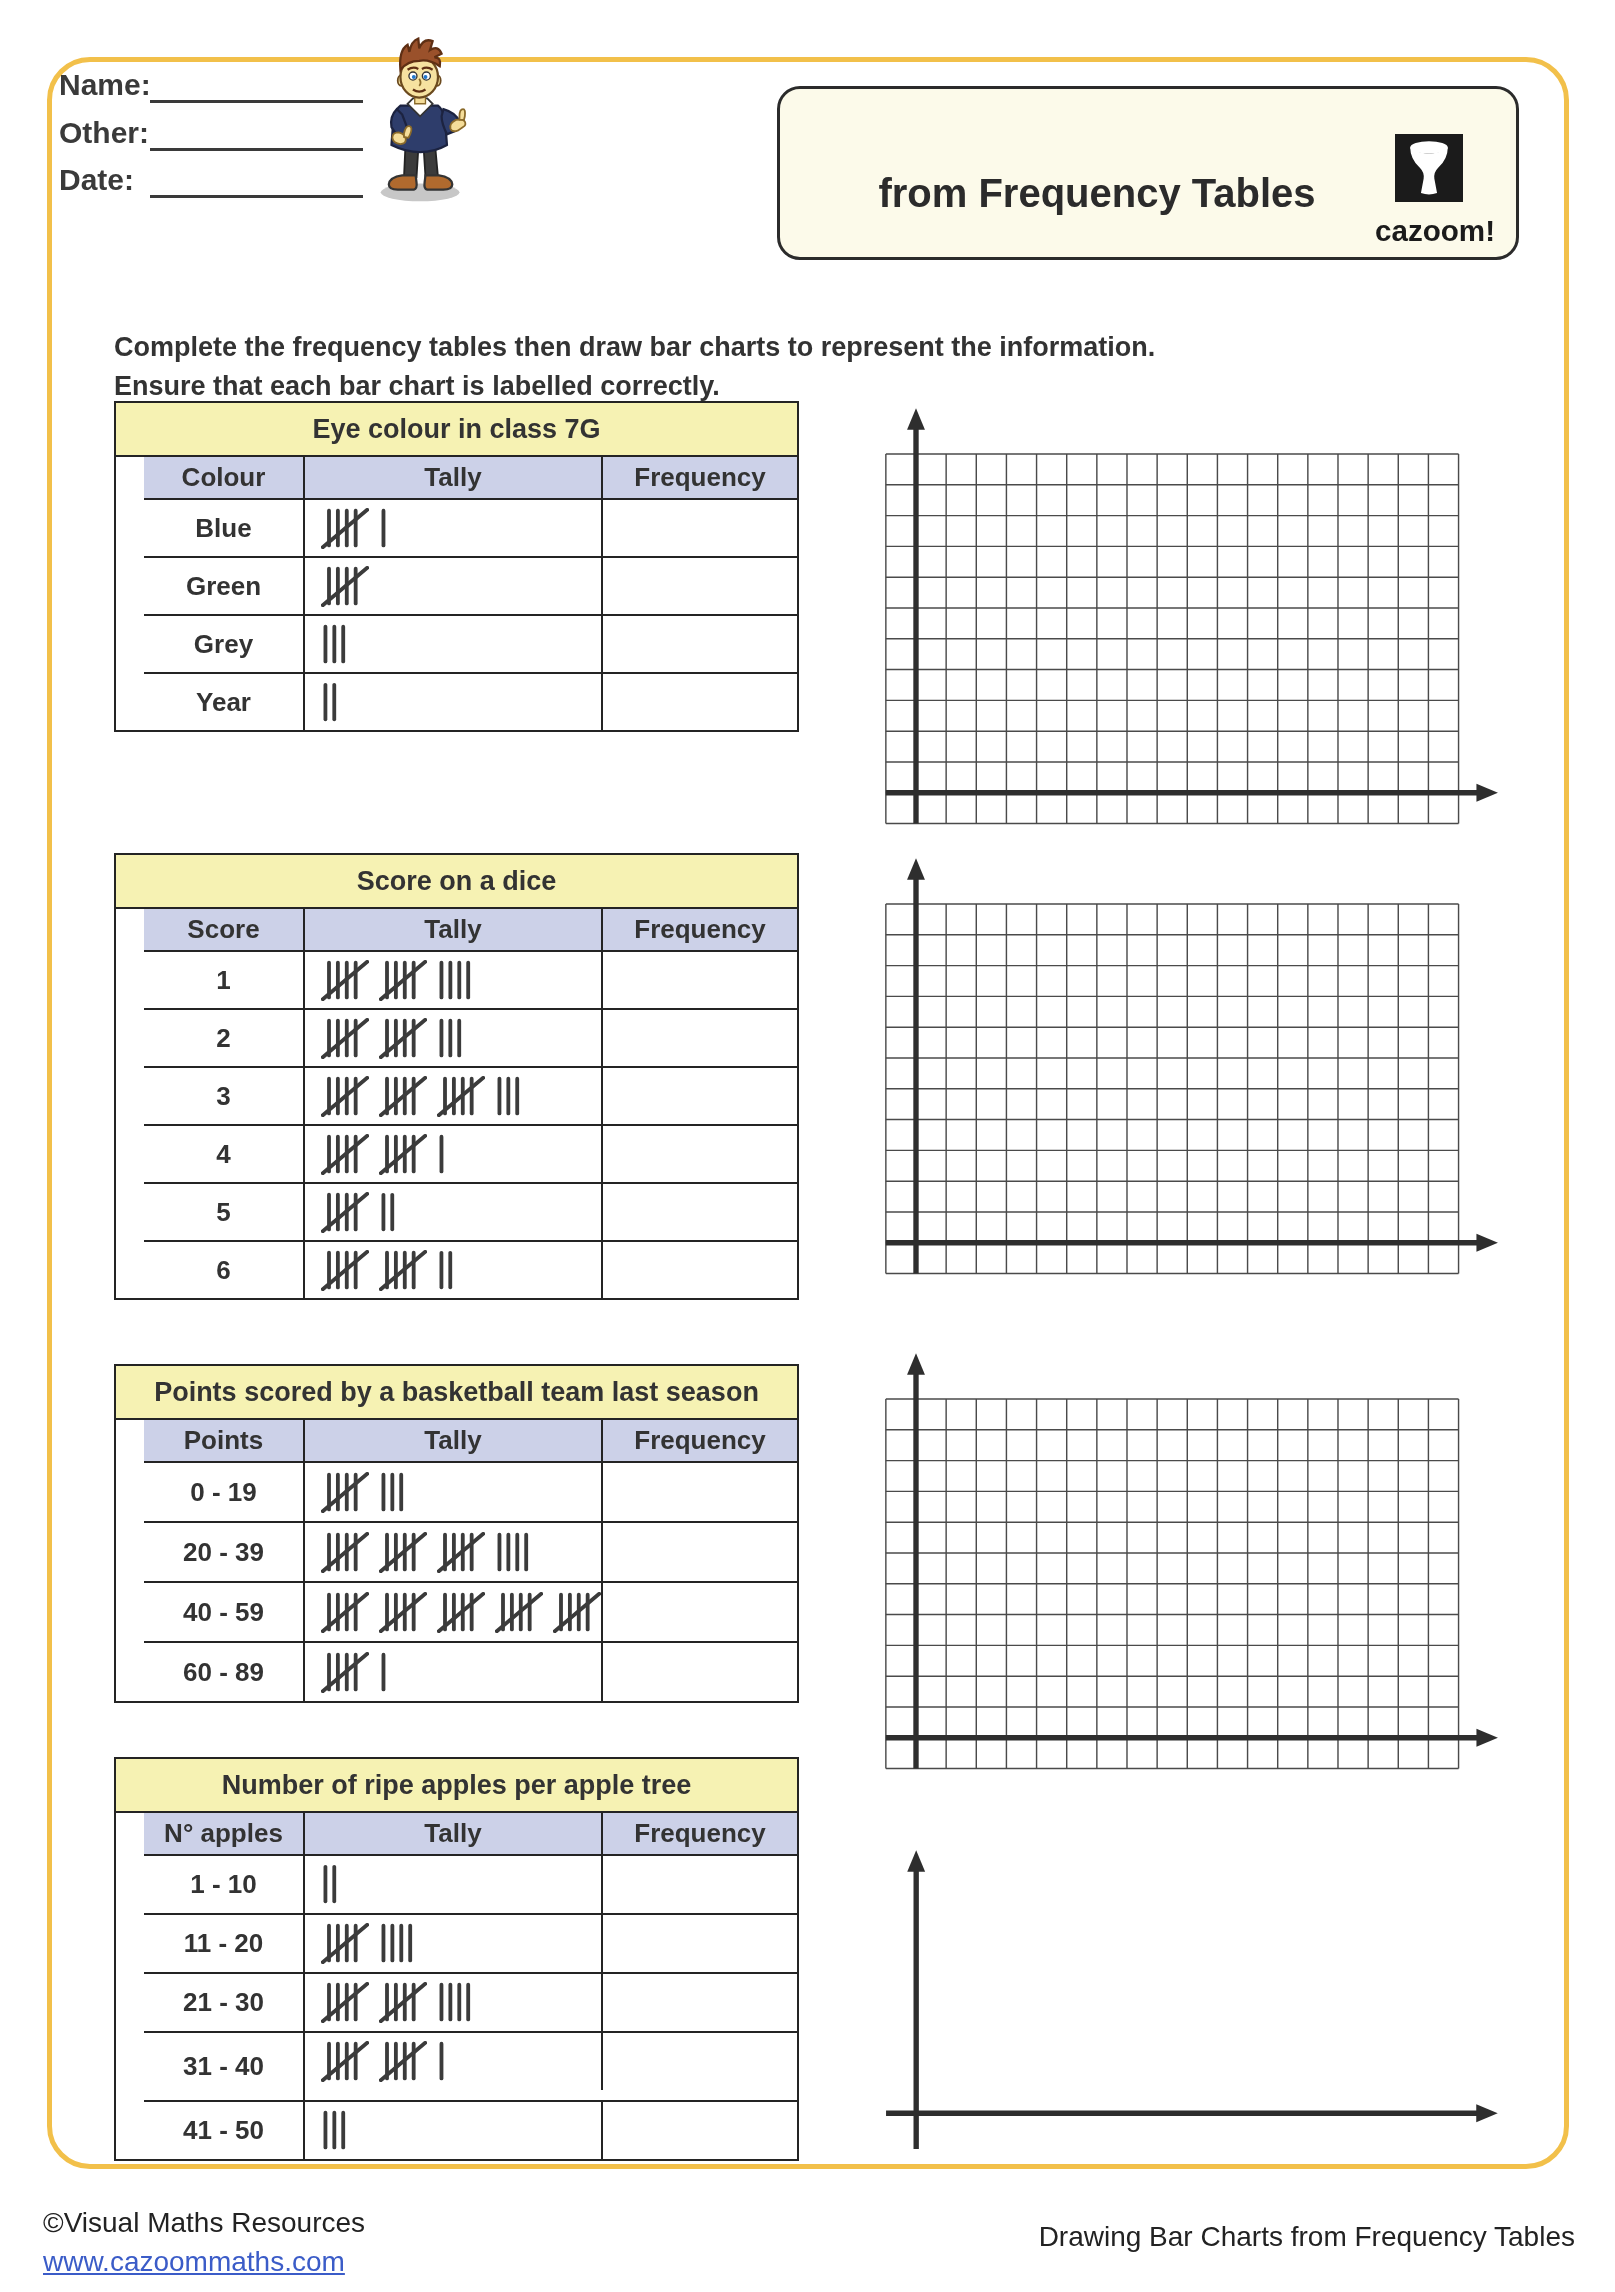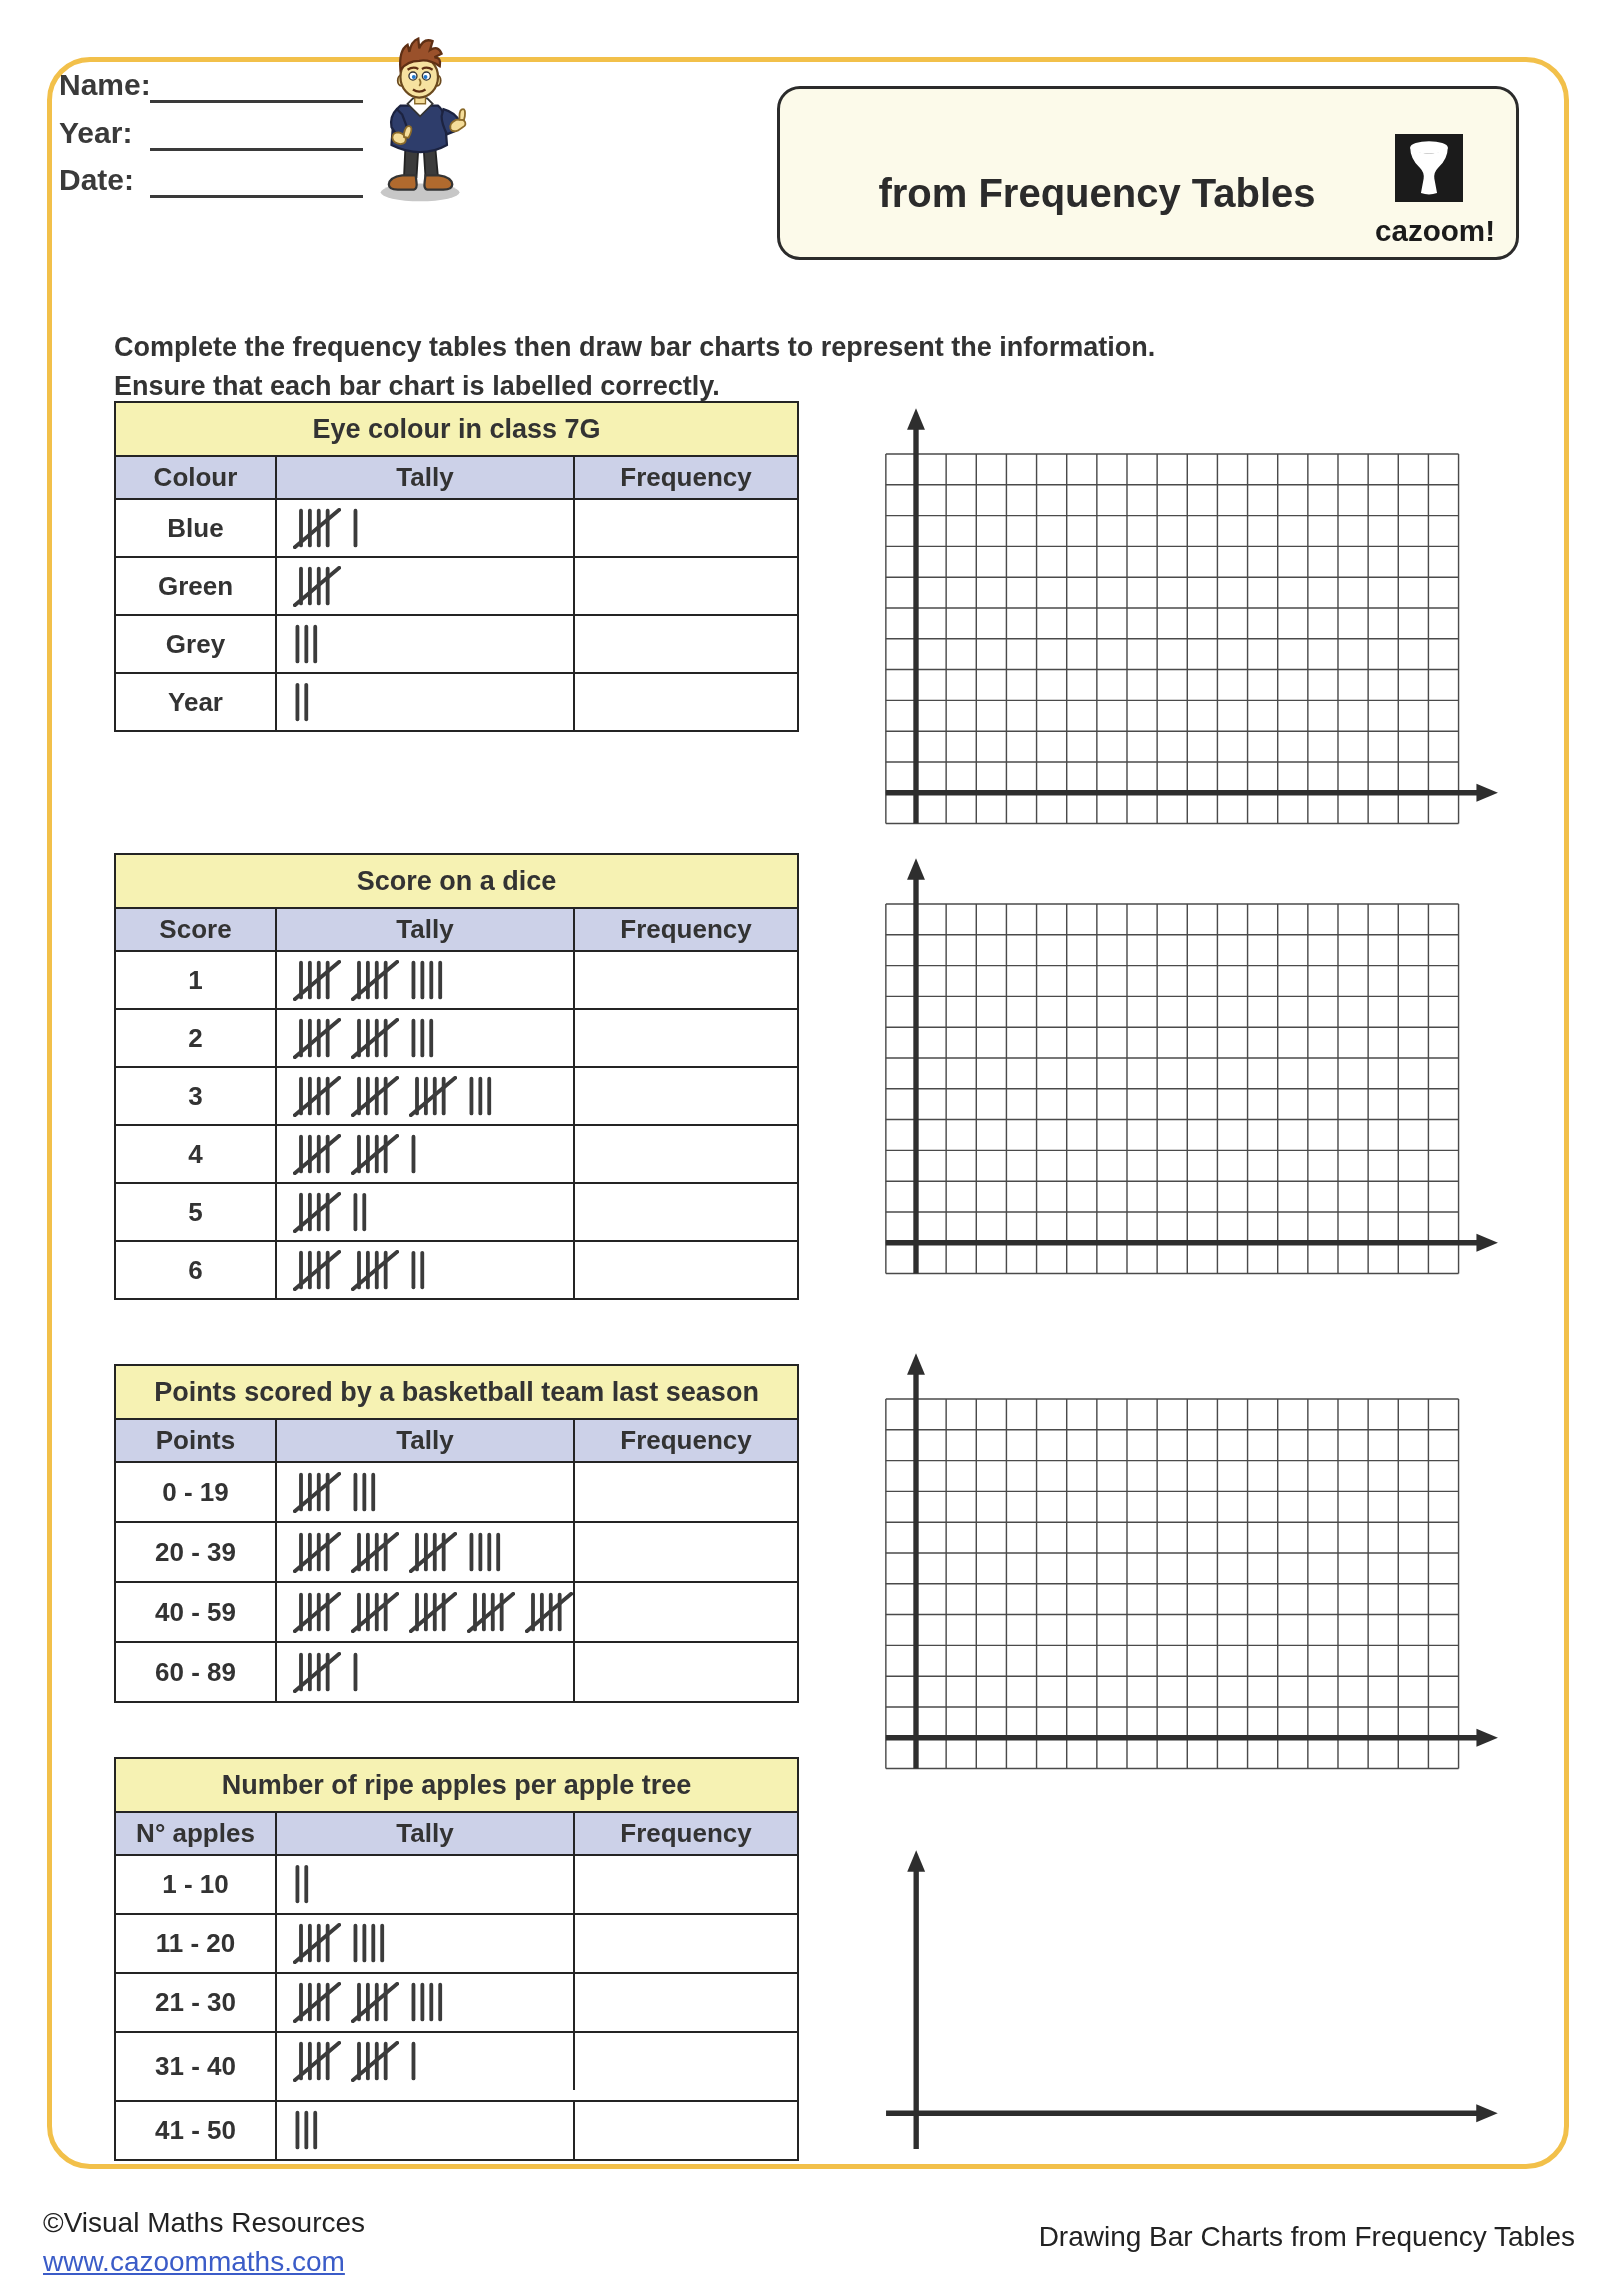--- a/index.html
+++ b/index.html
@@ -17,42 +17,42 @@
   .logo{position:absolute;right:34px;top:45px;width:107px;text-align:center;}
   .logo-text{font-family:Liberation Sans, sans-serif;font-weight:700;font-size:29.6px;
         color:#1b1b1b;margin-top:9px;letter-spacing:0px;}
   .instructions{position:absolute;left:114px;top:328px;font-weight:700;font-size:27px;
         line-height:39px;color:#333;white-space:nowrap;}
   .ftable{position:absolute;left:114px;width:685px;border:2.7px solid #242424;
         box-sizing:border-box;background:#fff;}
   .ft-title{height:52px;background:#F6F2B3;border-bottom:2.7px solid #242424;
         display:flex;align-items:center;justify-content:center;
         font-weight:700;font-size:27px;color:#333;}
-  .ft-row{display:grid;grid-template-columns:161px 298px 1fr;}
+  .ft-row{display:grid;grid-template-columns:161px 298px 1fr;padding-left:28px;}
   .ft-cell{border-right:2.7px solid #242424;display:flex;align-items:center;
         justify-content:center;font-weight:700;font-size:26px;color:#333;box-sizing:border-box;}
   .ft-cell:last-child{border-right:none;}
   .ft-head .ft-cell{background:#CCD1E8;height:41px;}
   .ft-data .ft-cell{border-top:2.7px solid #242424;}
   .tally-cell{justify-content:flex-start;padding-left:16px;gap:9.9px;}
   .chart{position:absolute;left:873px;}
   .footer-left{position:absolute;left:43px;top:2203px;font-size:28px;color:#222;line-height:39px;}
   .footer-link{color:#3B5CC8;text-decoration:underline;}
   .footer-right{position:absolute;right:41px;top:2221px;font-size:28px;color:#222;}
   svg line,svg path{vector-effect:none;}
 </style>
 </head>
 <body>
 
 <div id="page">
   <div class="gold-border"></div>
 
   <span class="field-label" style="top:68px">Name:</span>
   <div class="field-line" style="top:100px"></div>
-  <span class="field-label" style="top:116px">Year:</span>
+  <span class="field-label" style="top:116px">Other:</span>
   <div class="field-line" style="top:148px"></div>
   <span class="field-label" style="top:163px">Date:</span>
   <div class="field-line" style="top:195px"></div>
 
   <div class="boy">
     <svg width="118" height="170" viewBox="0 0 130 190">
       <ellipse cx="64" cy="177" rx="44" ry="10" fill="#c7c7c7"></ellipse>
       <path d="M48,116 L46,160 L60,160 L62,128 L68,128 L70,160 L84,160 L80,116 Z" fill="#3b3b3b" stroke="#222" stroke-width="2"></path>
       <path d="M44,158 q-14,2 -15,10 q0,6 10,6 l18,0 q4,-1 3,-8 l-1,-8 Z" fill="#b06a2e" stroke="#343434" stroke-width="2.5"></path>
       <path d="M70,158 l-1,8 q-1,7 3,8 l18,0 q10,0 10,-6 q-1,-8 -15,-10 Z" fill="#b06a2e" stroke="#343434" stroke-width="2.5"></path>

